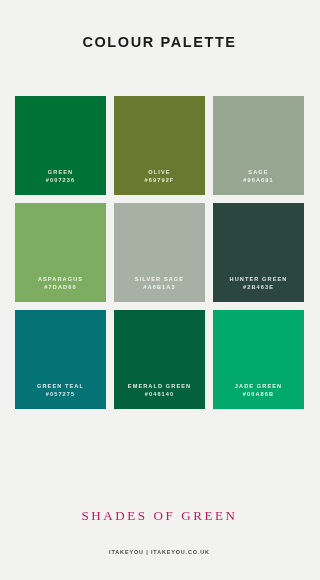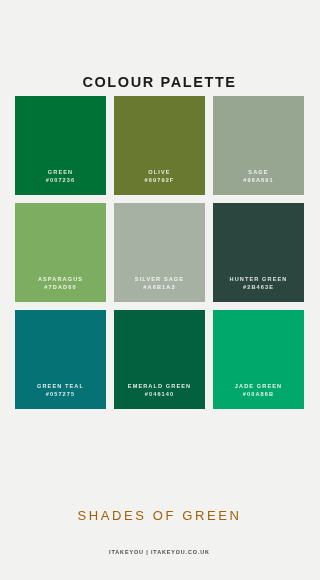--- a/index.html
+++ b/index.html
@@ -24,21 +24,20 @@
     position: absolute;
     top: 34px;
     left: 0;
     width: 319px;
     text-align: center;
     font-size: 14.5px;
     font-weight: bold;
     letter-spacing: 1.6px;
     color: #1b1b1b;
     font-family: "Liberation Sans", sans-serif;
-    margin-top: 40px;
   }
   .grid {
     position: absolute;
     top: 96px;
     left: 15px;
     width: 289px;
     display: flex;
     flex-wrap: wrap;
     gap: 8px 8px;
   }
@@ -70,22 +69,22 @@
     display: block;
   }
   .footer-title {
     position: absolute;
     top: 508px;
     left: 0;
     width: 319px;
     text-align: center;
     font-size: 13px;
     letter-spacing: 2.6px;
-    color: #a16207;
-    font-family: Liberation Sans, sans-serif;
+    color: #be185d;
+    font-family: Liberation Serif, serif;
   }
   .credit {
     position: absolute;
     top: 549px;
     left: 0;
     width: 319px;
     text-align: center;
     font-size: 5.4px;
     letter-spacing: 0.9px;
     font-weight: bold;

